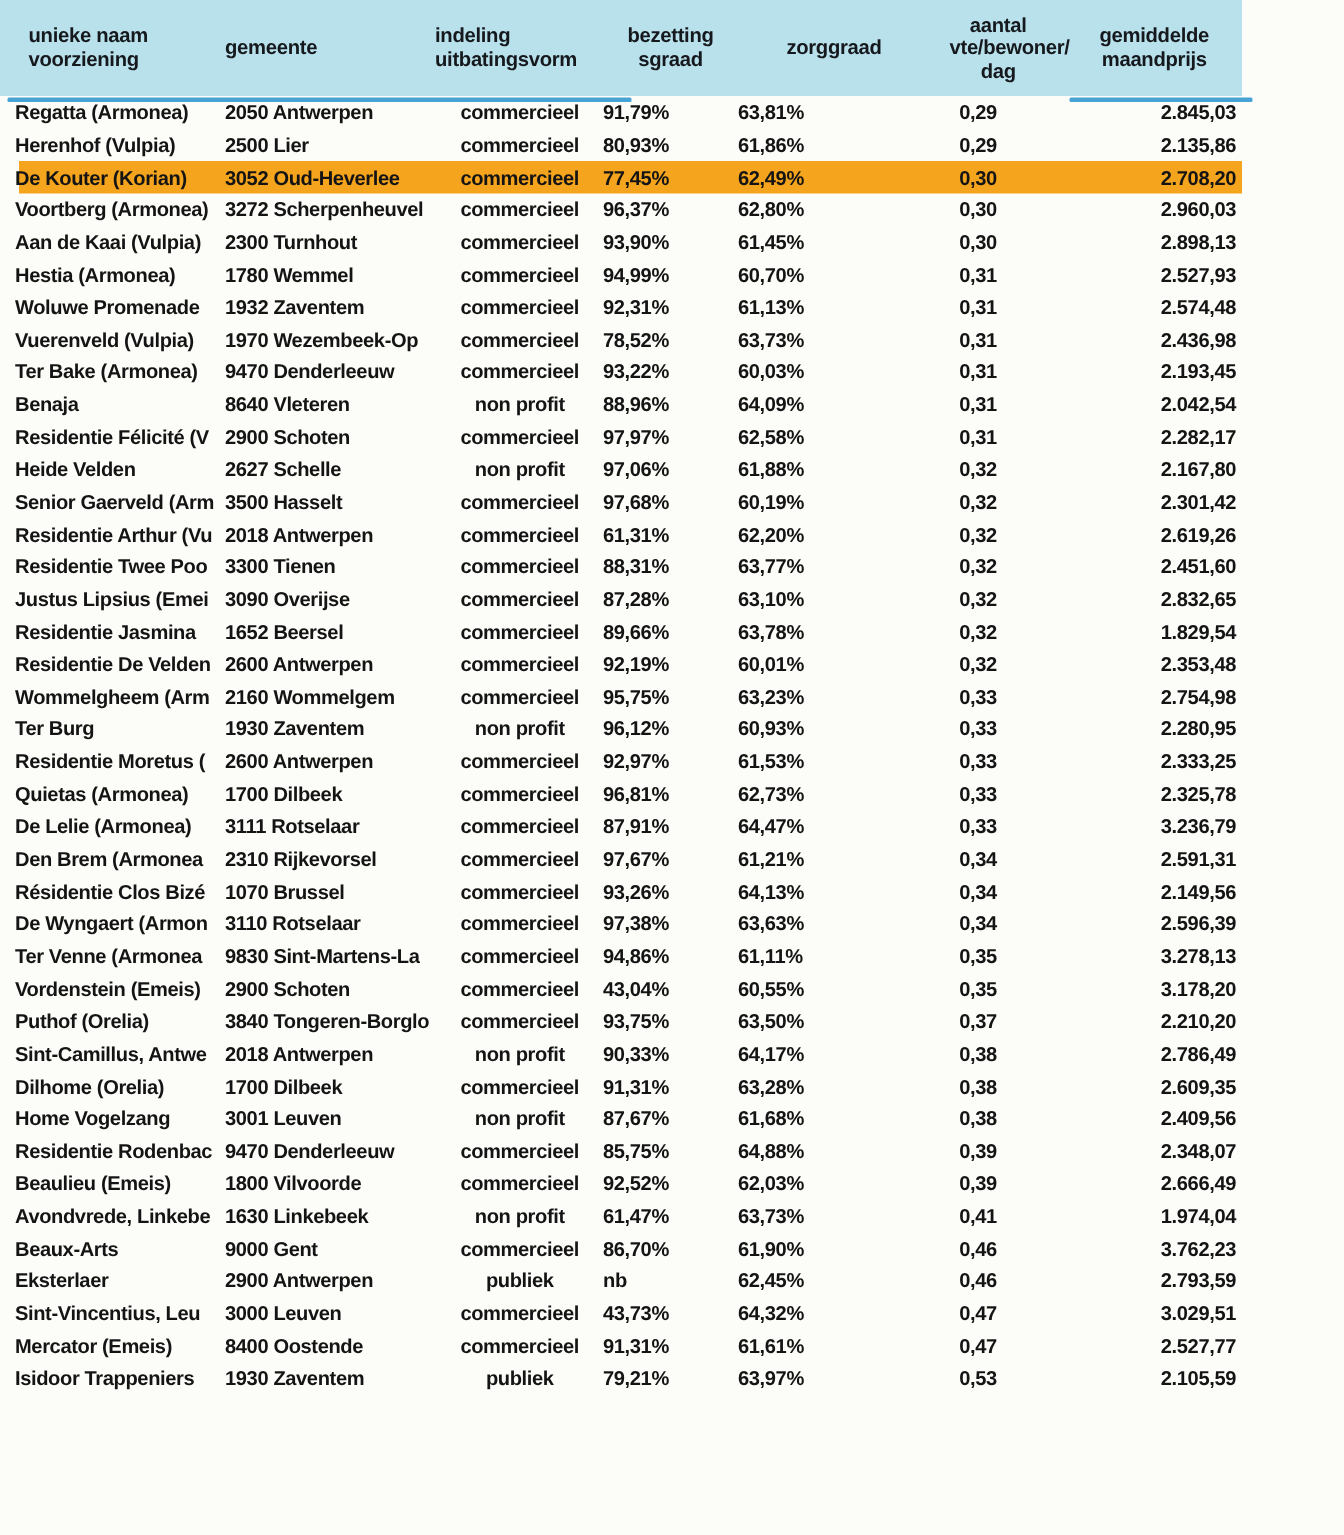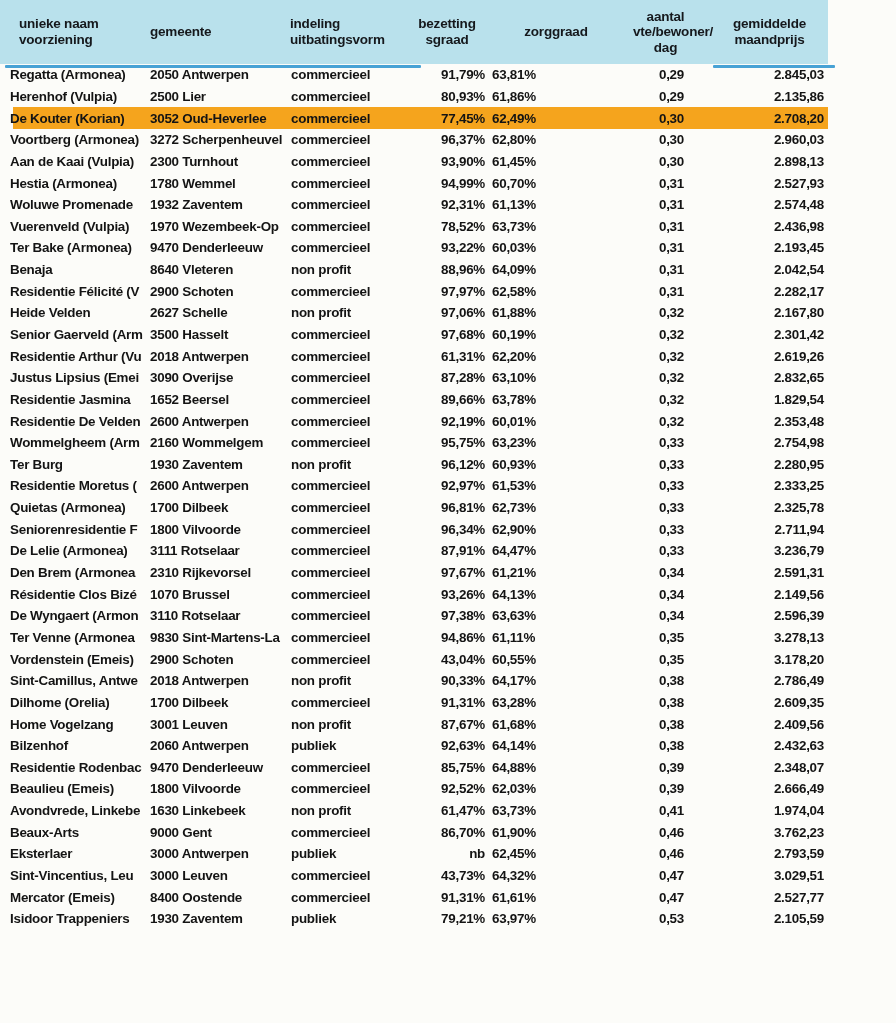--- a/index.html
+++ b/index.html
@@ -39,24 +39,24 @@
     font-size:13.4px;
     font-weight:600;
     letter-spacing:-0.25px;
     white-space:nowrap;
     overflow:hidden;
     color:#141414;
     box-sizing:border-box;
   }
   td.c-naam     { padding-left:10px; }
   td.c-gemeente { padding-left:2px;  }
-  td.c-vorm     { padding-left:3px;  }
-  td.c-bezetting{ text-align:right; padding-right:7px;  }
+  td.c-vorm     { padding-left:3px;text-align:center;  }
+  td.c-bezetting{ text-align:left; padding-right:7px;  }
   td.c-zorg     { padding-right:3px;  }
-  td.c-vte      { text-align:right; padding-right:16px; }
+  td.c-vte      { text-align:center; padding-right:16px; }
   td.c-prijs    { text-align:right; padding-right:4px;  }
 
   tr.highlight td { background:var(--highlight-bg, #f5a41d); }
   tr.highlight td.c-naam {
     background:linear-gradient(to right, #fcfcf9 13px, var(--highlight-bg, #f5a41d) 13px);
   }
 
   .underline-seg { position:absolute; height:3px; background:var(--underline, #47a2d5); border-radius:1px; }
   .underline-a { top:65px; left:5px;   width:416px; }
   .underline-b { top:65px; left:713px; width:122px; }
@@ -214,20 +214,29 @@
         <tr>
     <td class="c-naam">Residentie Arthur (Vu</td>
     <td class="c-gemeente">2018 Antwerpen</td>
     <td class="c-vorm">commercieel</td>
     <td class="c-bezetting">61,31%</td>
     <td class="c-zorg">62,20%</td>
     <td class="c-vte">0,32</td>
     <td class="c-prijs">2.619,26</td>
   </tr>
         <tr>
+    <td class="c-naam">Residentie Twee Poo</td>
+    <td class="c-gemeente">3300 Tienen</td>
+    <td class="c-vorm">commercieel</td>
+    <td class="c-bezetting">88,31%</td>
+    <td class="c-zorg">63,77%</td>
+    <td class="c-vte">0,32</td>
+    <td class="c-prijs">2.451,60</td>
+  </tr>
+        <tr>
     <td class="c-naam">Justus Lipsius (Emei</td>
     <td class="c-gemeente">3090 Overijse</td>
     <td class="c-vorm">commercieel</td>
     <td class="c-bezetting">87,28%</td>
     <td class="c-zorg">63,10%</td>
     <td class="c-vte">0,32</td>
     <td class="c-prijs">2.832,65</td>
   </tr>
         <tr>
     <td class="c-naam">Residentie Jasmina</td>
@@ -277,29 +286,20 @@
         <tr>
     <td class="c-naam">Quietas (Armonea)</td>
     <td class="c-gemeente">1700 Dilbeek</td>
     <td class="c-vorm">commercieel</td>
     <td class="c-bezetting">96,81%</td>
     <td class="c-zorg">62,73%</td>
     <td class="c-vte">0,33</td>
     <td class="c-prijs">2.325,78</td>
   </tr>
         <tr>
-    <td class="c-naam">Seniorenresidentie F</td>
-    <td class="c-gemeente">1800 Vilvoorde</td>
-    <td class="c-vorm">commercieel</td>
-    <td class="c-bezetting">96,34%</td>
-    <td class="c-zorg">62,90%</td>
-    <td class="c-vte">0,33</td>
-    <td class="c-prijs">2.711,94</td>
-  </tr>
-        <tr>
     <td class="c-naam">De Lelie (Armonea)</td>
     <td class="c-gemeente">3111 Rotselaar</td>
     <td class="c-vorm">commercieel</td>
     <td class="c-bezetting">87,91%</td>
     <td class="c-zorg">64,47%</td>
     <td class="c-vte">0,33</td>
     <td class="c-prijs">3.236,79</td>
   </tr>
         <tr>
     <td class="c-naam">Den Brem (Armonea</td>
@@ -340,20 +340,29 @@
         <tr>
     <td class="c-naam">Vordenstein (Emeis)</td>
     <td class="c-gemeente">2900 Schoten</td>
     <td class="c-vorm">commercieel</td>
     <td class="c-bezetting">43,04%</td>
     <td class="c-zorg">60,55%</td>
     <td class="c-vte">0,35</td>
     <td class="c-prijs">3.178,20</td>
   </tr>
         <tr>
+    <td class="c-naam">Puthof (Orelia)</td>
+    <td class="c-gemeente">3840 Tongeren-Borglo</td>
+    <td class="c-vorm">commercieel</td>
+    <td class="c-bezetting">93,75%</td>
+    <td class="c-zorg">63,50%</td>
+    <td class="c-vte">0,37</td>
+    <td class="c-prijs">2.210,20</td>
+  </tr>
+        <tr>
     <td class="c-naam">Sint-Camillus, Antwe</td>
     <td class="c-gemeente">2018 Antwerpen</td>
     <td class="c-vorm">non profit</td>
     <td class="c-bezetting">90,33%</td>
     <td class="c-zorg">64,17%</td>
     <td class="c-vte">0,38</td>
     <td class="c-prijs">2.786,49</td>
   </tr>
         <tr>
     <td class="c-naam">Dilhome (Orelia)</td>
@@ -367,29 +376,20 @@
         <tr>
     <td class="c-naam">Home Vogelzang</td>
     <td class="c-gemeente">3001 Leuven</td>
     <td class="c-vorm">non profit</td>
     <td class="c-bezetting">87,67%</td>
     <td class="c-zorg">61,68%</td>
     <td class="c-vte">0,38</td>
     <td class="c-prijs">2.409,56</td>
   </tr>
         <tr>
-    <td class="c-naam">Bilzenhof</td>
-    <td class="c-gemeente">2060 Antwerpen</td>
-    <td class="c-vorm">publiek</td>
-    <td class="c-bezetting">92,63%</td>
-    <td class="c-zorg">64,14%</td>
-    <td class="c-vte">0,38</td>
-    <td class="c-prijs">2.432,63</td>
-  </tr>
-        <tr>
     <td class="c-naam">Residentie Rodenbac</td>
     <td class="c-gemeente">9470 Denderleeuw</td>
     <td class="c-vorm">commercieel</td>
     <td class="c-bezetting">85,75%</td>
     <td class="c-zorg">64,88%</td>
     <td class="c-vte">0,39</td>
     <td class="c-prijs">2.348,07</td>
   </tr>
         <tr>
     <td class="c-naam">Beaulieu (Emeis)</td>
@@ -413,21 +413,21 @@
     <td class="c-naam">Beaux-Arts</td>
     <td class="c-gemeente">9000 Gent</td>
     <td class="c-vorm">commercieel</td>
     <td class="c-bezetting">86,70%</td>
     <td class="c-zorg">61,90%</td>
     <td class="c-vte">0,46</td>
     <td class="c-prijs">3.762,23</td>
   </tr>
         <tr>
     <td class="c-naam">Eksterlaer</td>
-    <td class="c-gemeente">3000 Antwerpen</td>
+    <td class="c-gemeente">2900 Antwerpen</td>
     <td class="c-vorm">publiek</td>
     <td class="c-bezetting">nb</td>
     <td class="c-zorg">62,45%</td>
     <td class="c-vte">0,46</td>
     <td class="c-prijs">2.793,59</td>
   </tr>
         <tr>
     <td class="c-naam">Sint-Vincentius, Leu</td>
     <td class="c-gemeente">3000 Leuven</td>
     <td class="c-vorm">commercieel</td>

